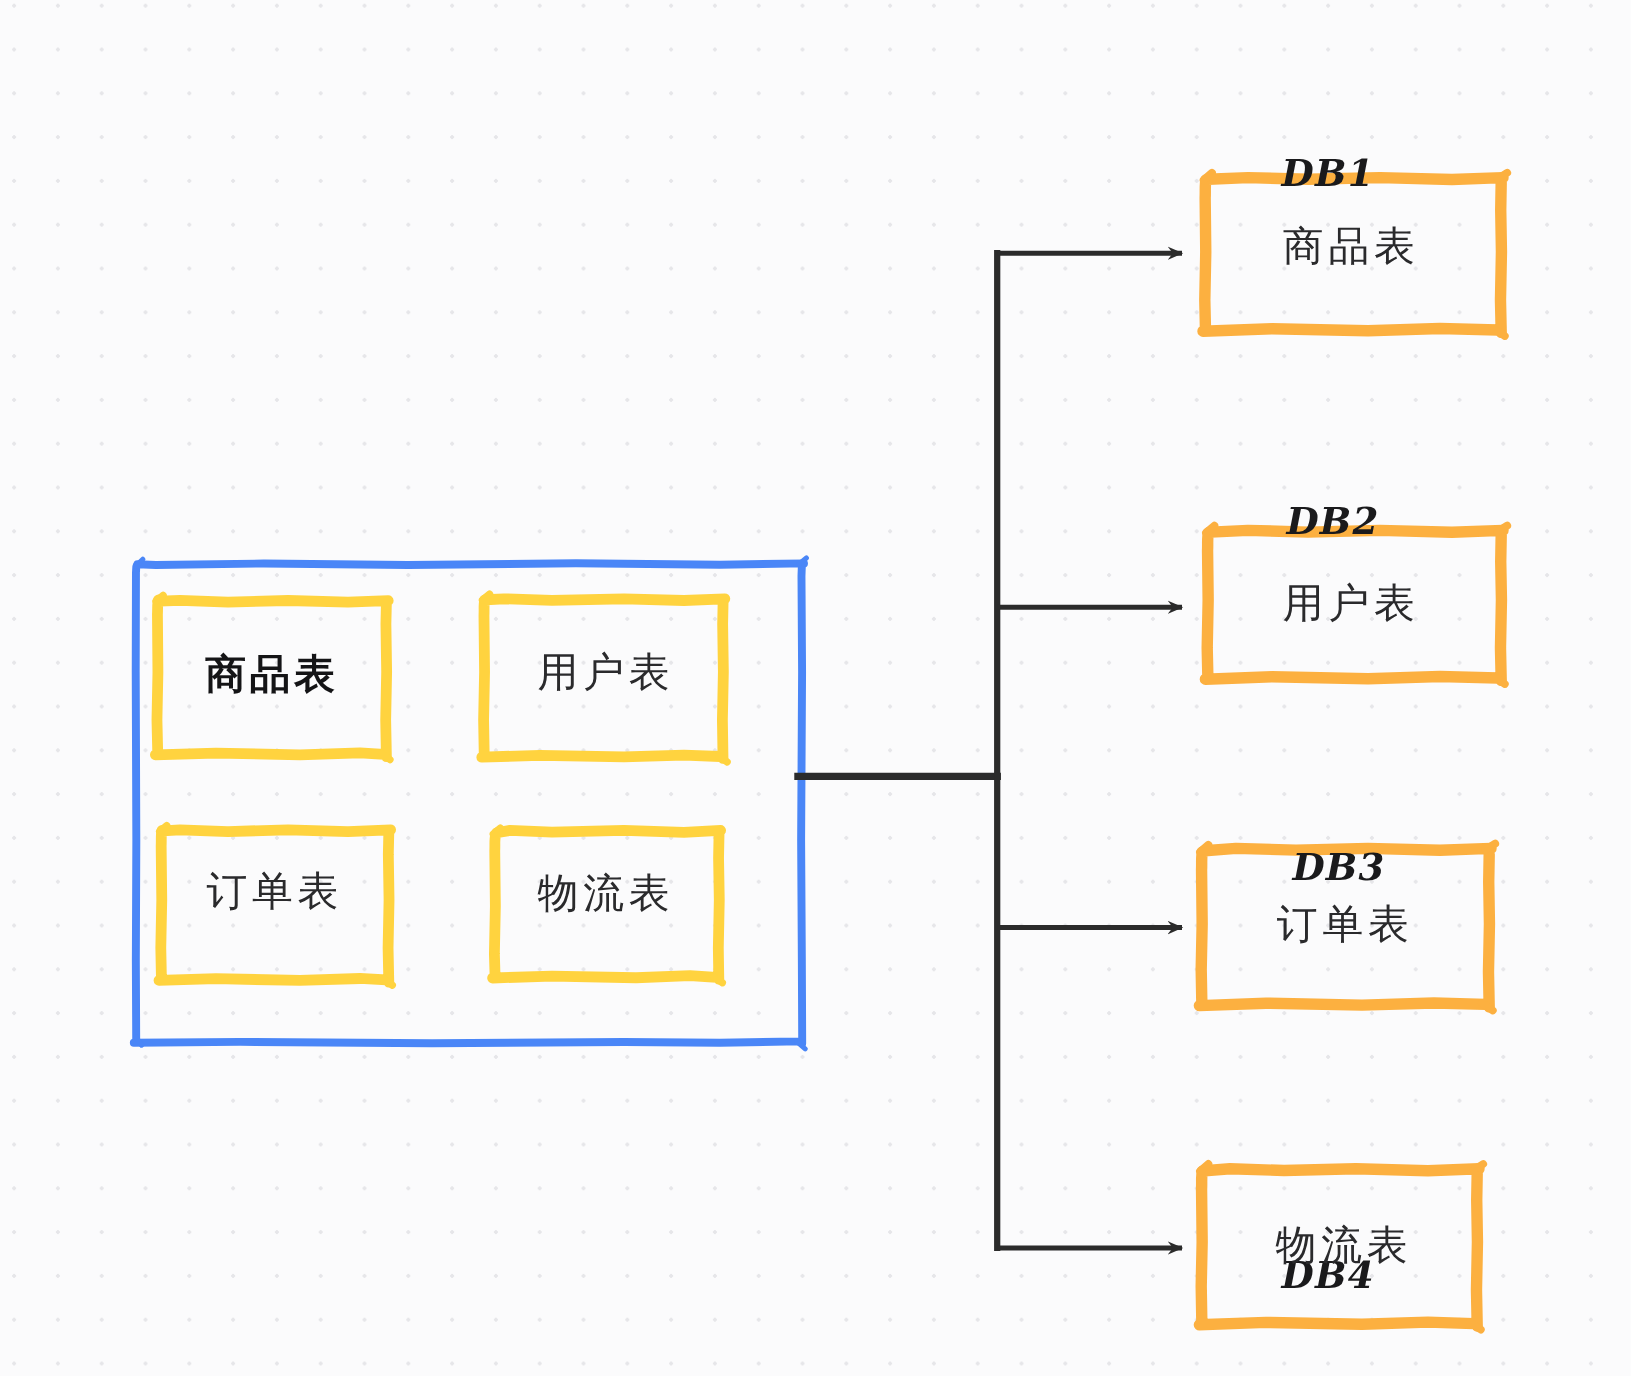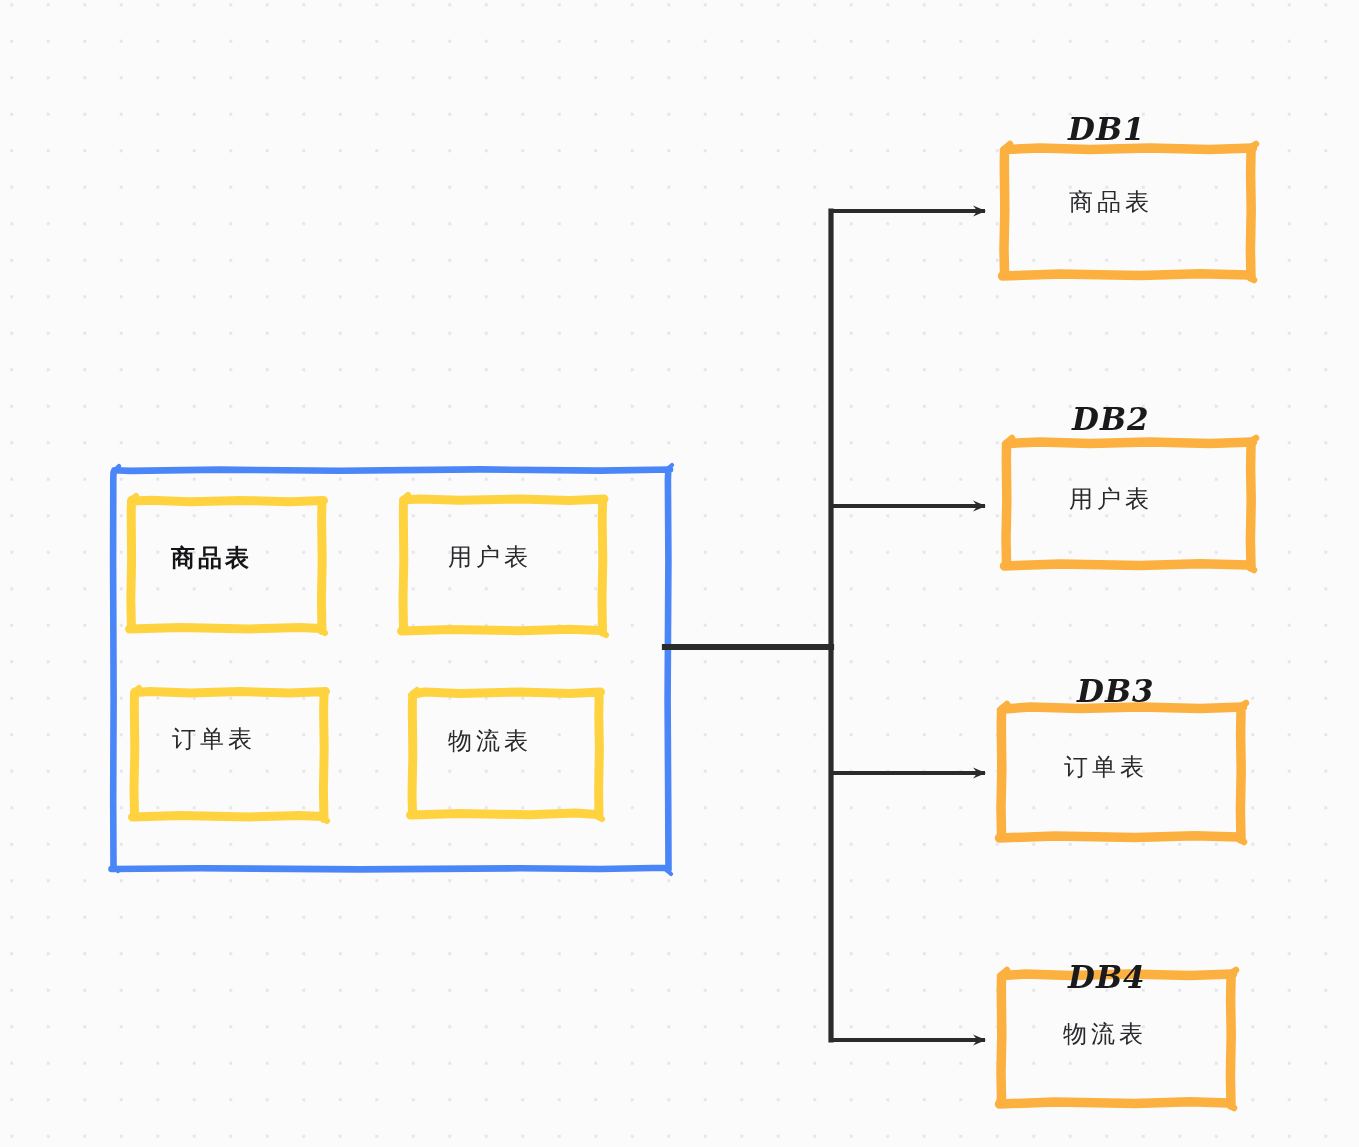--- a/index.html
+++ b/index.html
@@ -28,36 +28,37 @@
   }
   .lbl {
     position: absolute;
     white-space: nowrap;
     color: #1c1c1e;
     line-height: 1;
     user-select: none;
   }
   .cjk {
     font-family: "Liberation Serif", "DejaVu Serif", serif;
-    font-size: 24px;
+    font-size: 34px;
     letter-spacing: 4px;
     color: #2a2a2c;
   }
   .cjk-bold {
     font-weight: bold;
     color: #141416;
     letter-spacing: 3px;
   }
   .db-tag {
     font-family: "DejaVu Serif", "Liberation Serif", serif;
     font-size: 31px;
     font-weight: bold;
     font-style: italic;
     letter-spacing: 1px;
     color: #1a1a1c;
+    margin-top: 16px;
   }
   .hit {
     position: absolute;
     background: transparent;
   }
 </style>
 </head>
 <body>
 
 <div id="canvas">
@@ -178,24 +179,24 @@
   <div class="lbl cjk" style="left:172px; top:727px;">订单表</div>
 
   <div class="lbl cjk" style="left:448px; top:729px;">物流表</div>
 
   <div class="lbl db-tag" style="left:1068px; top:114px;">DB1</div>
   <div class="lbl cjk" style="left:1069px; top:190px;">商品表</div>
 
   <div class="lbl db-tag" style="left:1072px; top:404px;">DB2</div>
   <div class="lbl cjk" style="left:1069px; top:487px;">用户表</div>
 
-  <div class="lbl db-tag" style="left:1077px; top:676px;text-align:center;">DB3</div>
+  <div class="lbl db-tag" style="left:1077px; top:692px;text-align:center;">DB3</div>
   <div class="lbl cjk" style="left:1064px; top:755px;">订单表</div>
 
-  <div class="lbl db-tag" style="left:1068px; top:962px;">DB4</div>
+  <div class="lbl db-tag" style="left:1068px; top:1032px;">DB4</div>
   <div class="lbl cjk" style="left:1063px; top:1022px;">物流表</div>
 
   <div class="hit" style="left:113px; top:469px; width:557px; height:400px;"></div>
   <div class="hit" style="left:131px; top:498px; width:193px; height:133px;"></div>
   <div class="hit" style="left:402px; top:498px; width:203px; height:135px;"></div>
   <div class="hit" style="left:133px; top:690px; width:193px; height:129px;"></div>
   <div class="hit" style="left:411px; top:691px; width:190px; height:126px;"></div>
   <div class="hit" style="left:1003px; top:147px; width:250px; height:131px;"></div>
   <div class="hit" style="left:1005px; top:441px; width:248px; height:128px;"></div>
   <div class="hit" style="left:1000px; top:706px; width:243px; height:134px;"></div>

